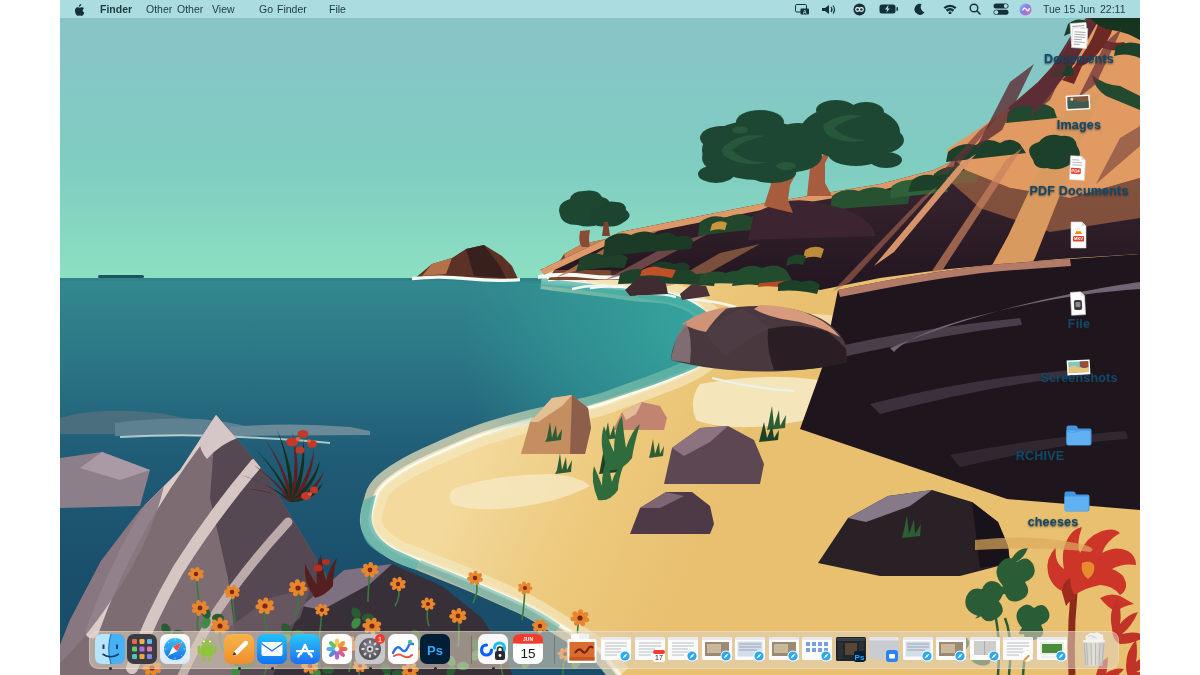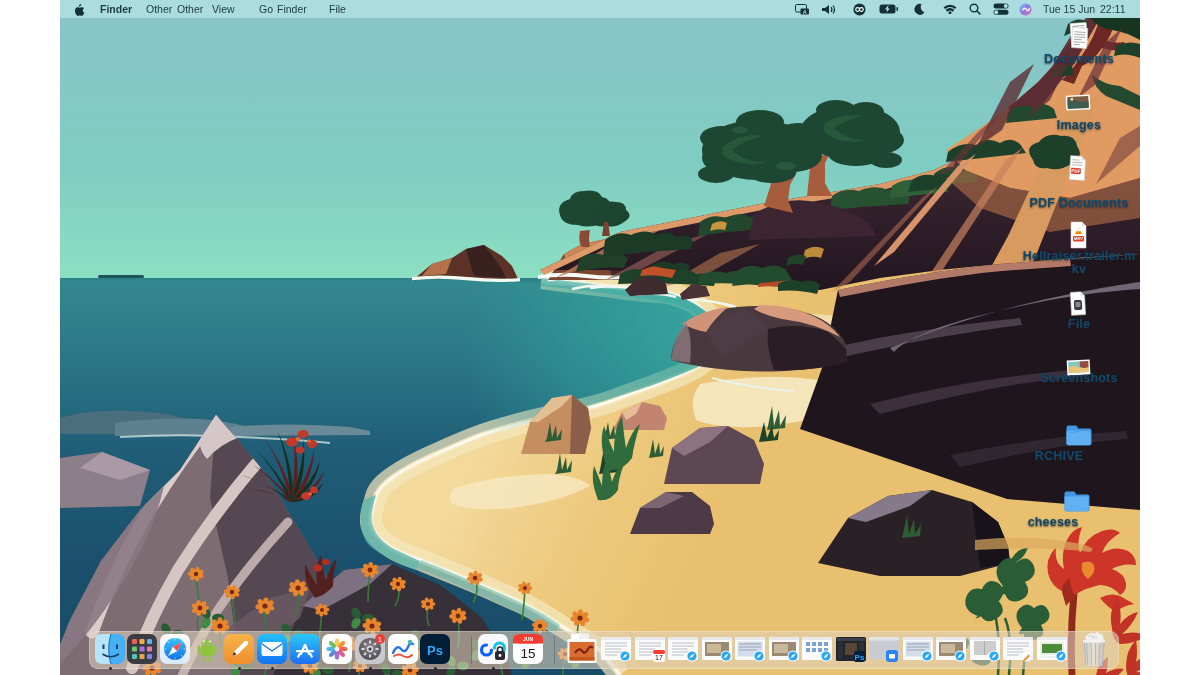--- a/index.html
+++ b/index.html
@@ -690,30 +690,29 @@
  <g transform="rotate(3 10 13)">
         <path d="M3 1 L14 1 L18 5 L18 25 L3 25 Z" fill="#fff" stroke="#d0d0d0" stroke-width=".6"></path>
         <path d="M14 1 L14 5 L18 5 Z" fill="#e0e0e0"></path>
         <g stroke="#b0b0b0" stroke-width=".9">
           <path d="M5 5h7M5 7.5h10M5 10h10"></path>
         </g>
         <rect x="4" y="13" width="10" height="6" rx="1" fill="#e33e2b"></rect>
         <text x="9" y="17.6" font-family="Liberation Sans" font-size="4.5" fill="#fff" text-anchor="middle" font-weight="bold">PDF</text>
       </g>
 </svg>
-<div class="dlabel" style="left:949px;top:197px">PDF Documents</div>
+<div class="dlabel" style="left:949px;top:185px">PDF Documents</div>
 <svg class="dicon" style="left:1008px;top:221px" width="21" height="29" viewBox="0 0 21 29">
  <path d="M3 1 L14 1 L18 5 L18 27 L3 27 Z" fill="#fff" stroke="#d0d0d0" stroke-width=".6"></path>
       <path d="M14 1 L14 5 L18 5 Z" fill="#e0e0e0"></path>
  <path d="M10.5 6 L14 13 L7 13 Z" fill="#ff8800"></path>
       <path d="M10.5 6 L12.6 10.2 L8.4 10.2 Z" fill="#fff"></path>
  <rect x="5" y="15" width="11" height="5.5" rx="1" fill="#e33e2b"></rect>
       <text x="10.5" y="19.3" font-family="Liberation Sans" font-size="4" fill="#fff" text-anchor="middle" font-weight="bold">MKV</text>
 </svg>
-<div class="dlabel" style="left:949px;top:250px">Hellraiser.trailer.m<br>kv</div>
 <svg class="dicon" style="left:1008px;top:291px" width="20" height="26" viewBox="0 0 20 26">
  <g transform="rotate(-3 10 13)">
         <path d="M3 1 L13 1 L17 5 L17 24 L3 24 Z" fill="#fff" stroke="#d0d0d0" stroke-width=".6"></path>
         <path d="M13 1 L13 5 L17 5 Z" fill="#e0e0e0"></path>
         <rect x="6" y="9" width="8" height="10" rx="2" fill="#3a3a40"></rect>
         <rect x="7.5" y="11" width="5" height="5" rx="1" fill="#8a8a92"></rect>
       </g>
 </svg>
 <div class="dlabel" style="left:949px;top:318px">File</div>
 <svg class="dicon" style="left:1006px;top:359px" width="25" height="17" viewBox="0 0 25 17">
@@ -723,21 +722,21 @@
         <path d="M2.5 8 q5 -3 9 0 q5 3 11 -1 l0 6.5 l-20 0 Z" fill="#e8c37a"></path>
         <path d="M14 2.5 l8.5 0 0 6 q-5 2 -8.5 -1 Z" fill="#9a4a3a"></path>
       </g>
 </svg>
 <div class="dlabel" style="left:949px;top:372px">Screenshots</div>
 <svg class="dicon" style="left:1005px;top:424px" width="27" height="23" viewBox="0 0 27 23">
  <path d="M1.5 3.5 q0 -2 2 -2 l7 0 q1.5 0 2 1.5 l.6 1.5 l11.4 0 q2 0 2 2 l0 13 q0 2 -2 2 l-21 0 q-2 0 -2 -2 Z" fill="#4197e4"></path>
  <path d="M1.5 6.5 l24 0 l0 12.5 q0 2 -2 2 l-20 0 q-2 0 -2 -2 Z" fill="#61b1f2"></path>
  <path d="M1.5 6.8 q6 2.2 12 0 q6 -2.2 12 0 l0 .9 q-6 -2.2 -12 0 q-6 2.2 -12 0 Z" fill="#3d88cf" opacity=".5"></path>
 </svg>
-<div class="dlabel" style="left:929px;top:450px">RCHIVE</div>
+<div class="dlabel" style="left:910px;top:450px">RCHIVE</div>
 <svg class="dicon" style="left:1003px;top:490px" width="27" height="23" viewBox="0 0 27 23">
  <path d="M1.5 3.5 q0 -2 2 -2 l7 0 q1.5 0 2 1.5 l.6 1.5 l11.4 0 q2 0 2 2 l0 13 q0 2 -2 2 l-21 0 q-2 0 -2 -2 Z" fill="#4197e4"></path>
  <path d="M1.5 6.5 l24 0 l0 12.5 q0 2 -2 2 l-20 0 q-2 0 -2 -2 Z" fill="#61b1f2"></path>
 </svg>
 <div class="dlabel" style="left:923px;top:516px">cheeses</div>
 <div class="dock">
 <svg class="dk" style="left:6px" width="30" height="30" viewBox="0 0 30 30">
         <defs>
           <linearGradient id="fnd" x1="0" y1="0" x2="0" y2="1">
             <stop offset="0" stop-color="#8edafc"></stop>

